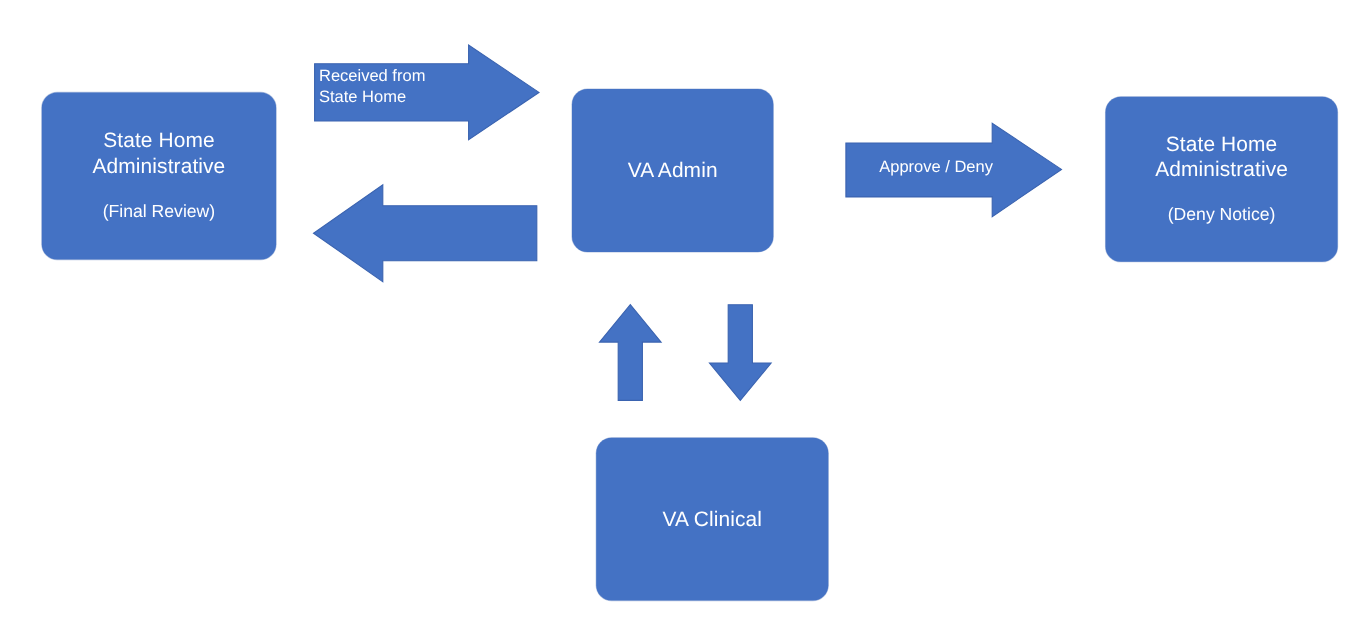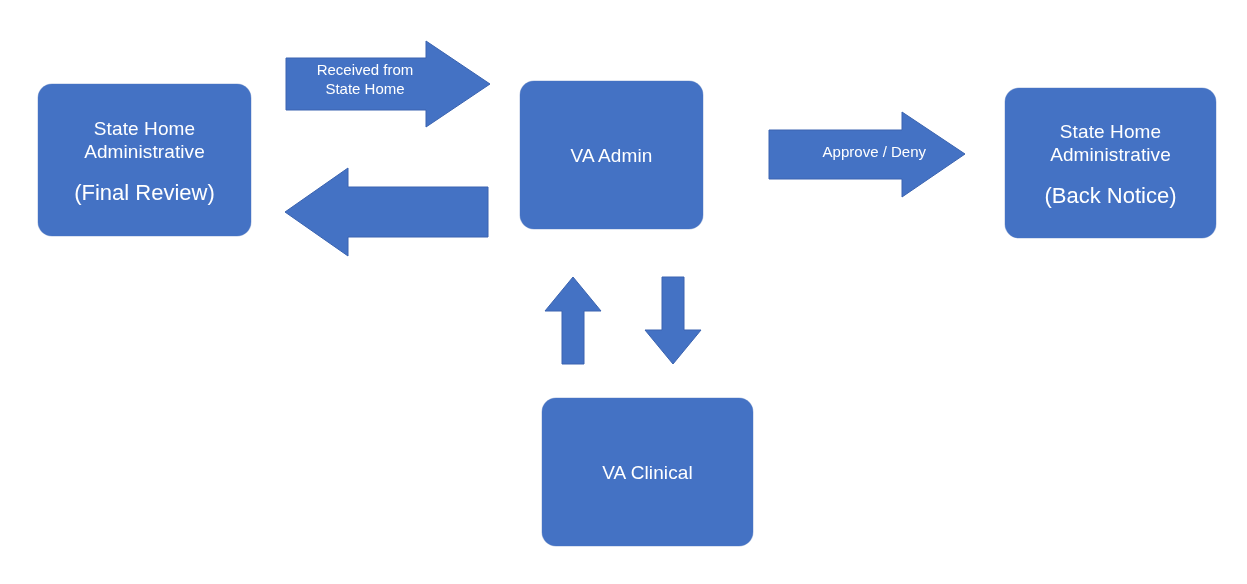--- a/index.html
+++ b/index.html
@@ -35,21 +35,21 @@
     box-shadow: 0 0 0 0.5px rgba(46,90,168,0.35);
   }
   .node .title {
     font-size: 19px;
     line-height: 23px;
     font-weight: 400;
     letter-spacing: 0.1px;
     white-space: pre-line;
   }
   .node .sub {
-    font-size: 22px;
+    font-size: 16px;
     line-height: 20px;
     font-weight: 400;
     margin-top: 20px;
   }
 
   #node-state-home-review { left: 38px;   top: 84px;  width: 213px; height: 152px; }
   #node-va-admin          { left: 520px;  top: 81px;  width: 183px; height: 148px; }
   #node-state-home-notice { left: 1005px; top: 88px;  width: 211px; height: 150px; }
   #node-va-clinical       { left: 525px;  top: 398px; width: 211px; height: 148px; margin-left: 17px; }
 
@@ -64,33 +64,33 @@
   .arrow-shape {
     fill: #4472C4;
     stroke: #3A63B0;
     stroke-width: 1;
   }
   .arrow-label {
     position: absolute;
     color: #ffffff;
     font-size: 15px;
     line-height: 19px;
-    text-align: center;
+    text-align: left;
     white-space: pre-line;
     pointer-events: none;
   }
 
   #arrow-received        { left: 286px; top: 41px;  width: 204px; height: 86px; }
   #arrow-received-label  { left: 290px; top: 60px;  width: 150px; }
 
   #arrow-back-update       { left: 285px; top: 168px; width: 203px; height: 88px; }
   #arrow-back-update-label { left: 330px; top: 200px; width: 158px; }
 
   #arrow-approve-deny       { left: 769px; top: 112px; width: 196px; height: 85px; }
-  #arrow-approve-deny-label { left: 776px; top: 142px; width: 150px; text-align: right; }
+  #arrow-approve-deny-label { left: 776px; top: 142px; width: 150px; text-align: center; }
 
   #arrow-up   { left: 545px; top: 277px; width: 56px;  height: 87px; }
   #arrow-down { left: 645px; top: 277px; width: 56px;  height: 87px; }
 </style>
 </head>
 <body>
 
 <div id="canvas">
 
   <div class="node" id="node-state-home-review">
@@ -99,21 +99,21 @@
     <div class="sub">(Final Review)</div>
   </div>
 
   <div class="node" id="node-va-admin">
     <div class="title">VA Admin</div>
   </div>
 
   <div class="node" id="node-state-home-notice">
     <div class="title">State Home
 Administrative</div>
-    <div class="sub">(Back Notice)</div>
+    <div class="sub">(Deny Notice)</div>
   </div>
 
   <div class="node" id="node-va-clinical">
     <div class="title">VA Clinical</div>
   </div>
 
   <div class="arrow-wrap" id="arrow-received">
     <svg width="204" height="86" viewBox="0 0 204 86">
       <polygon class="arrow-shape" points="0,17 140,17 140,0 204,43 140,86 140,69 0,69"></polygon>
     </svg>

